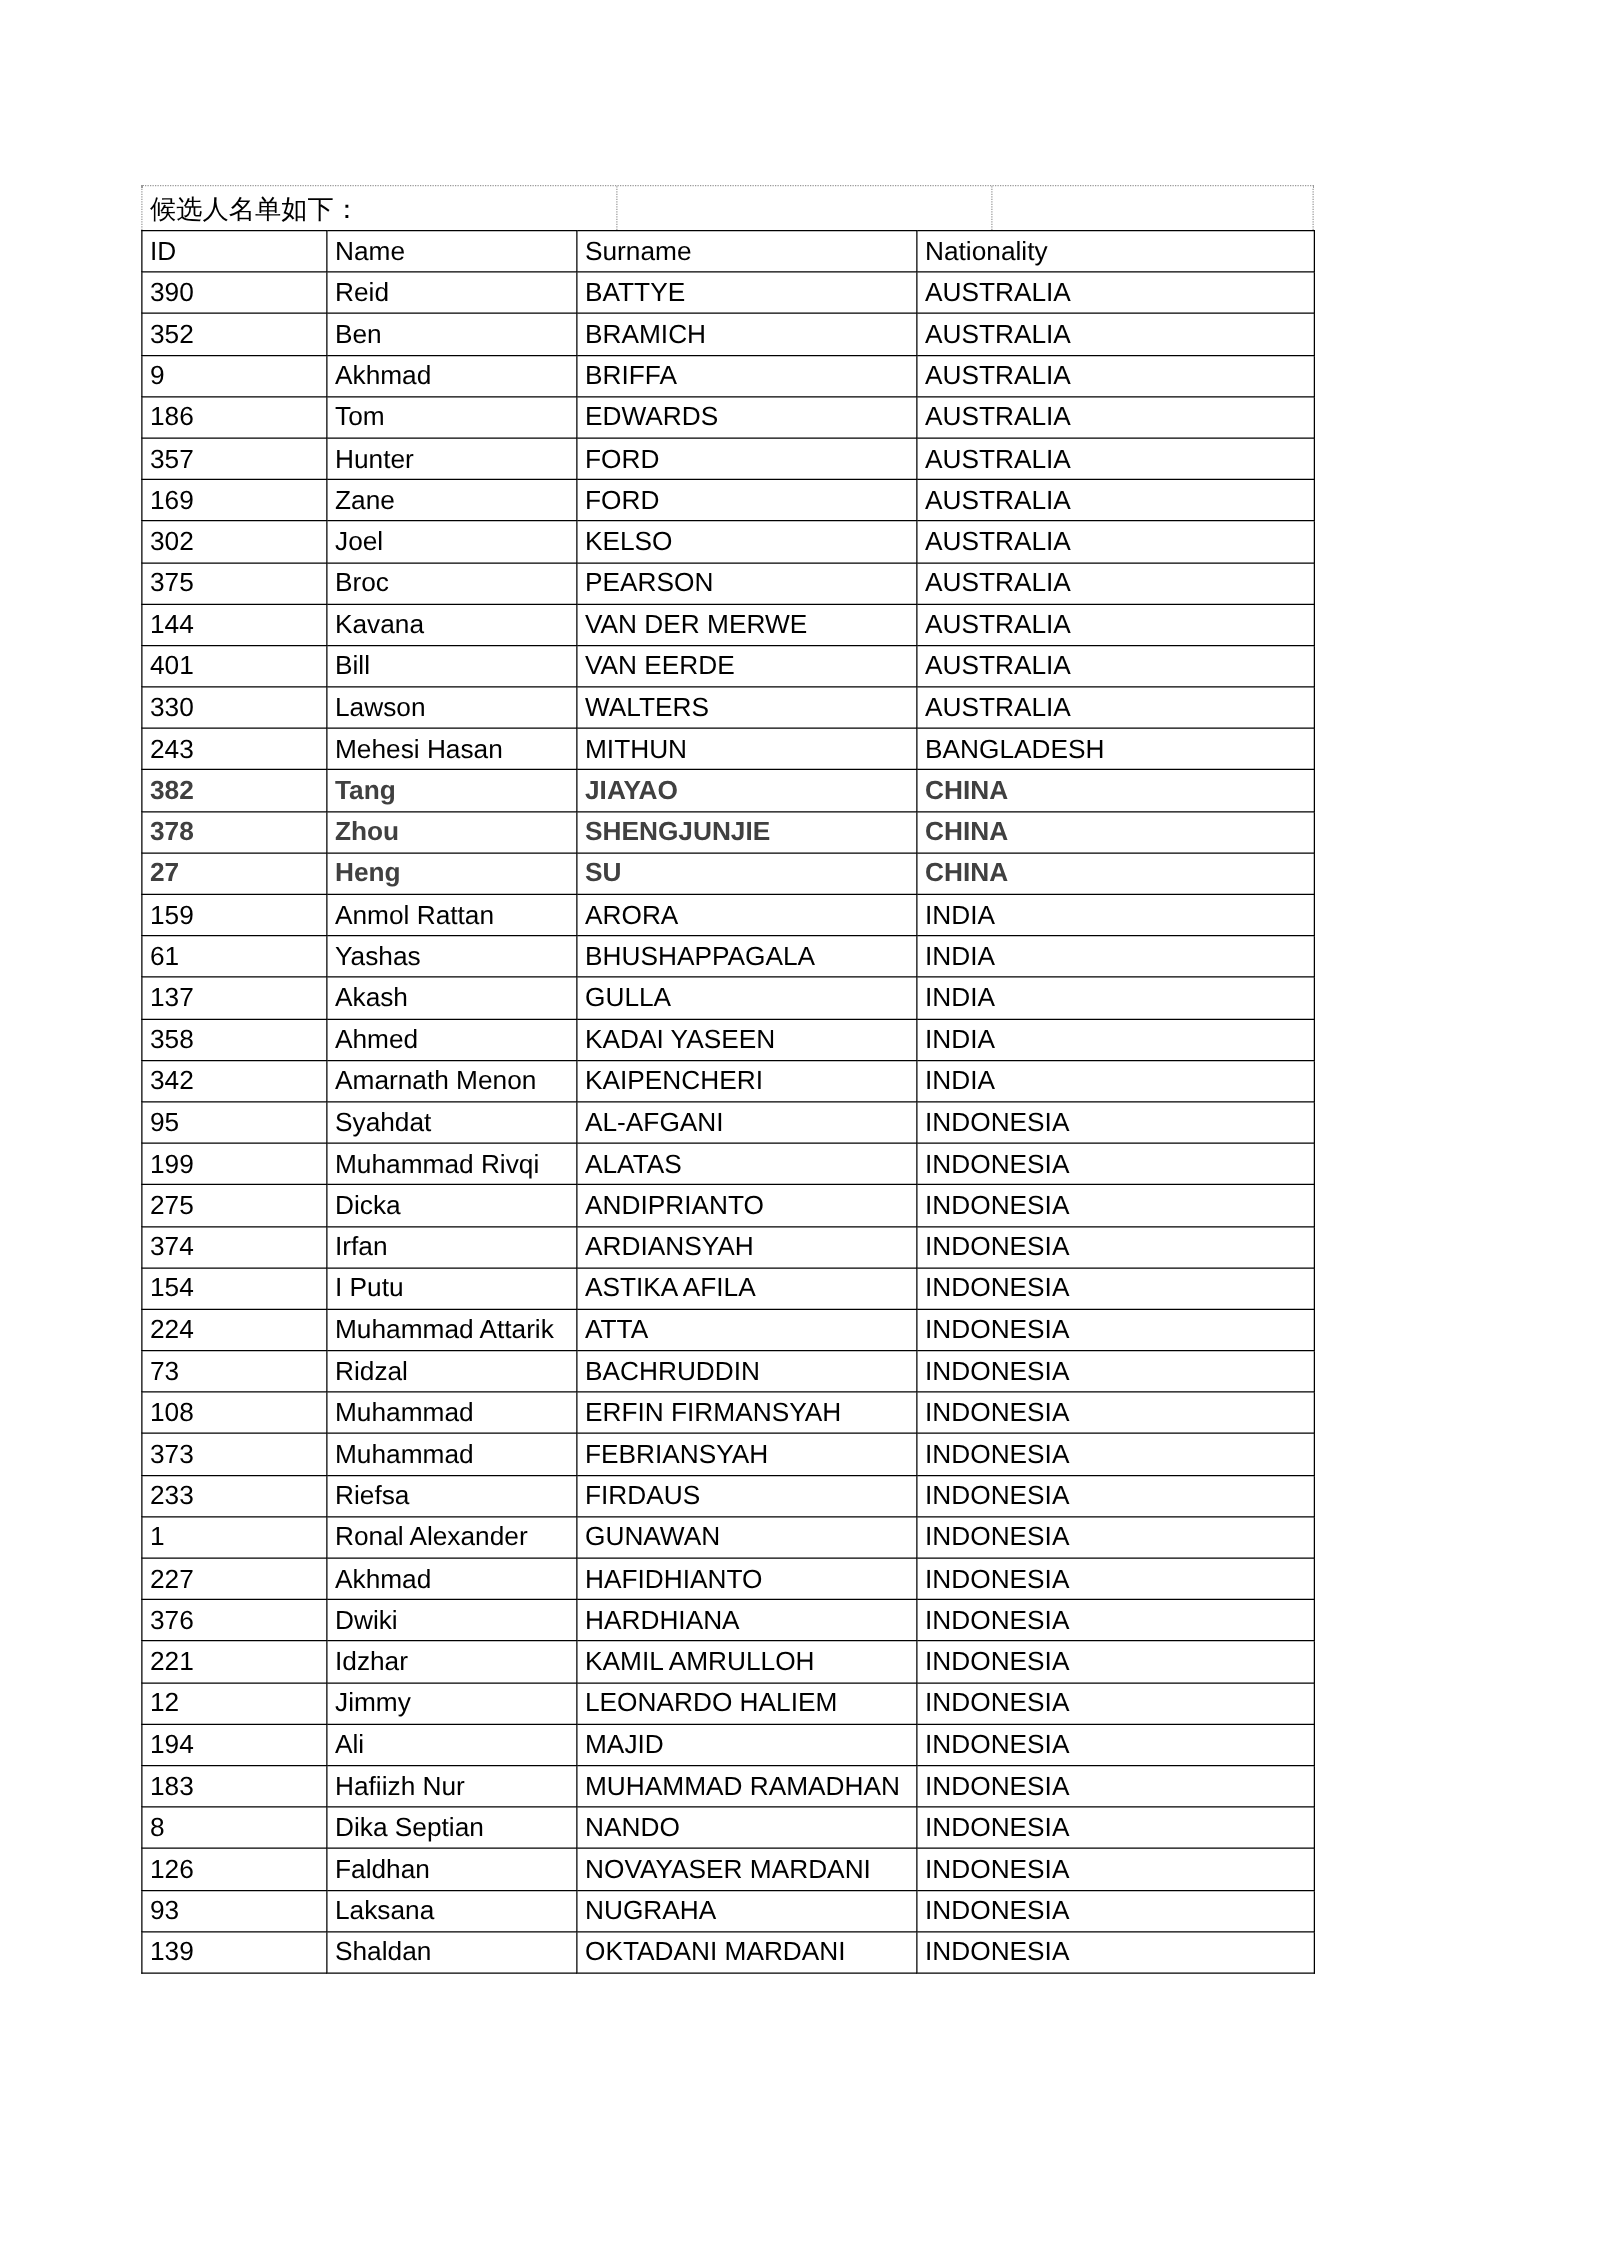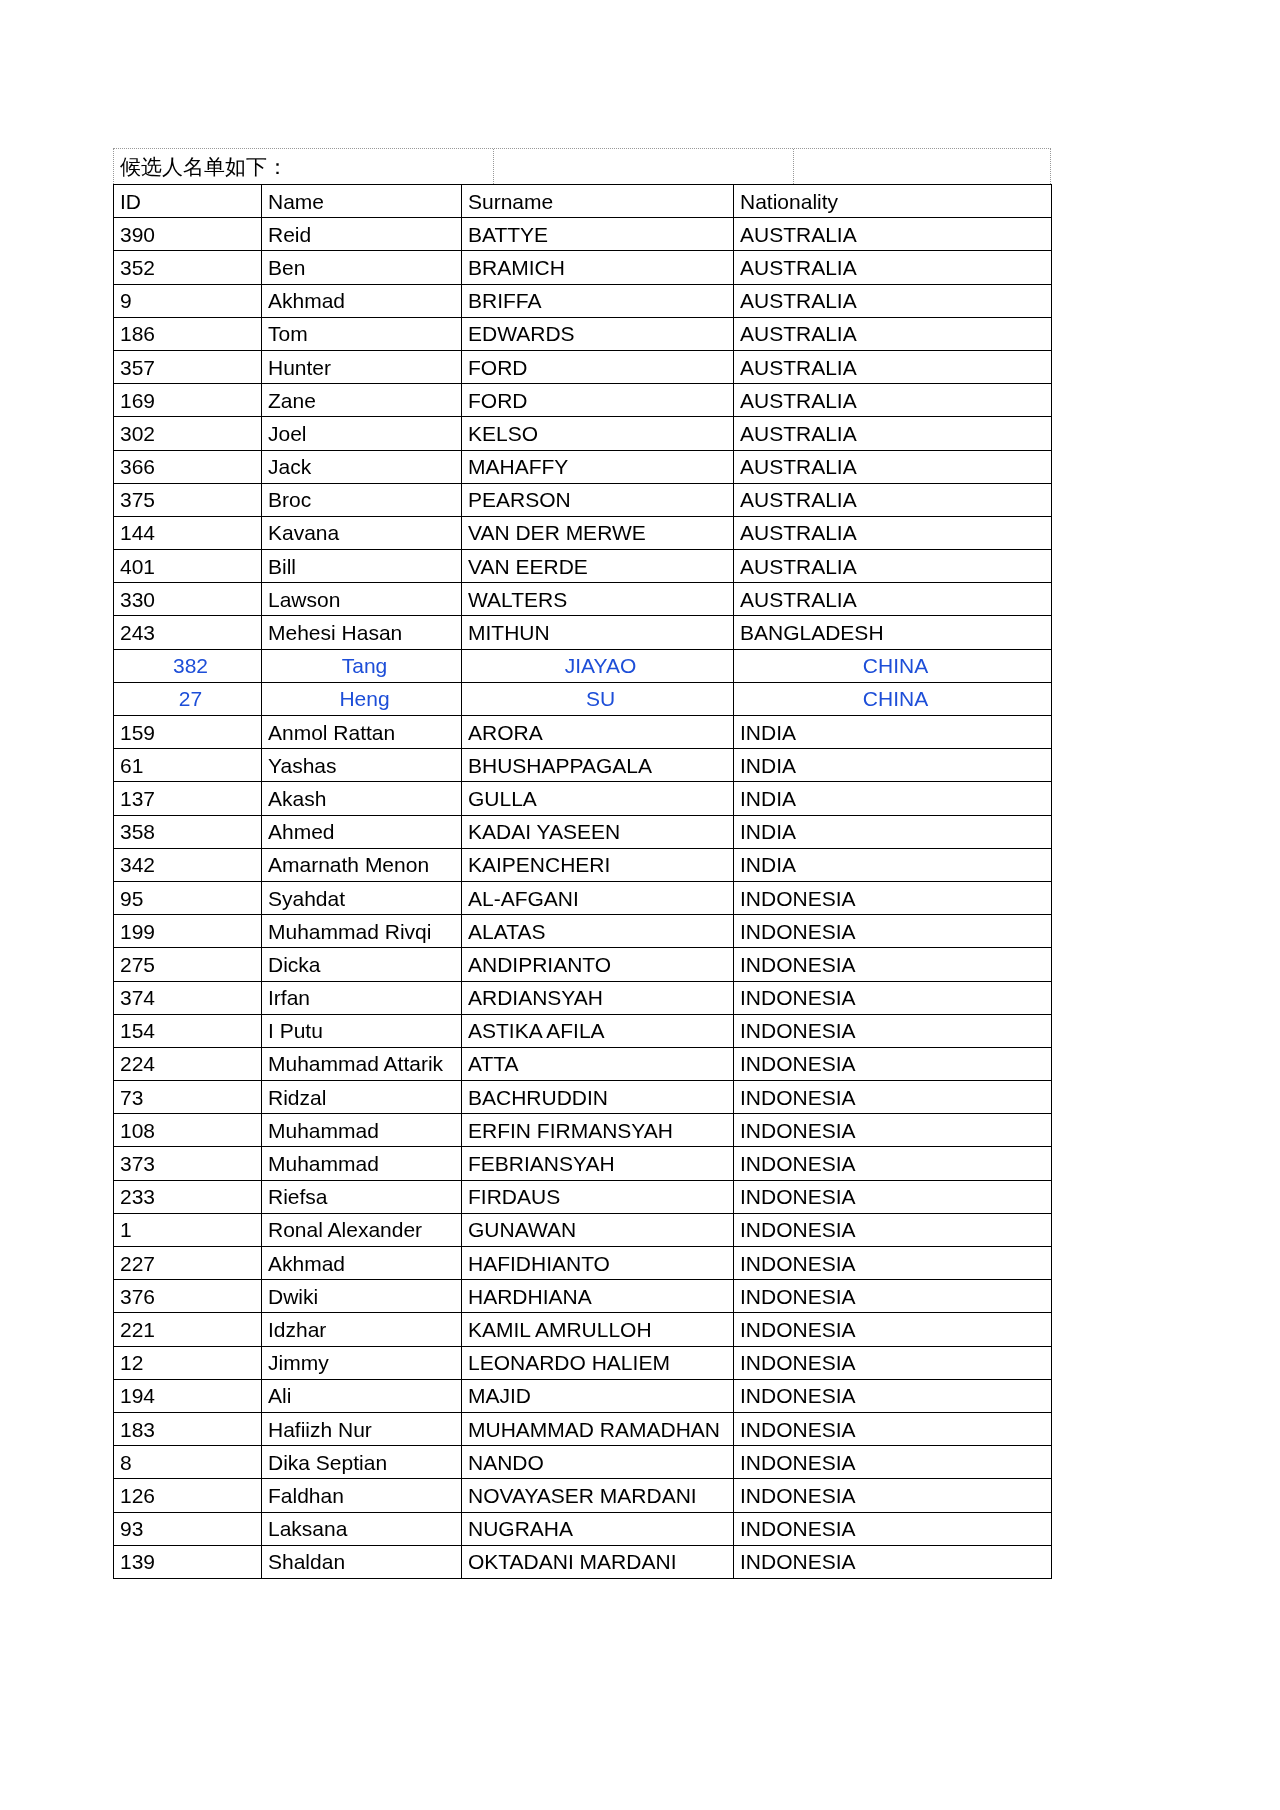--- a/index.html
+++ b/index.html
@@ -65,23 +65,22 @@
     vertical-align: middle;
     color: #000000;
     background: #ffffff;
   }
   col.c-id { width: 148px; }
   col.c-name { width: 200px; }
   col.c-surname { width: 272px; }
   col.c-nat { width: 318px; }
 
   tr.highlight td {
-    color: #1d4ed8;
-    font-weight: normal;
-    text-align: center;
+    color: #404040;
+    font-weight: bold;
   }
 </style>
 </head>
 <body>
 
 <div class="page">
   <div class="doc-wrap">
 
     <div class="title-row">
       <div class="title-cell tc-1">候选人名单如下：</div>
@@ -139,26 +138,20 @@
             <td>FORD</td>
             <td>AUSTRALIA</td>
           </tr>
           <tr>
             <td>302</td>
             <td>Joel</td>
             <td>KELSO</td>
             <td>AUSTRALIA</td>
           </tr>
           <tr>
-            <td>366</td>
-            <td>Jack</td>
-            <td>MAHAFFY</td>
-            <td>AUSTRALIA</td>
-          </tr>
-          <tr>
             <td>375</td>
             <td>Broc</td>
             <td>PEARSON</td>
             <td>AUSTRALIA</td>
           </tr>
           <tr>
             <td>144</td>
             <td>Kavana</td>
             <td>VAN DER MERWE</td>
             <td>AUSTRALIA</td>
@@ -181,20 +174,26 @@
             <td>MITHUN</td>
             <td>BANGLADESH</td>
           </tr>
           <tr class="highlight">
             <td>382</td>
             <td>Tang</td>
             <td>JIAYAO</td>
             <td>CHINA</td>
           </tr>
           <tr class="highlight">
+            <td>378</td>
+            <td>Zhou</td>
+            <td>SHENGJUNJIE</td>
+            <td>CHINA</td>
+          </tr>
+          <tr class="highlight">
             <td>27</td>
             <td>Heng</td>
             <td>SU</td>
             <td>CHINA</td>
           </tr>
           <tr>
             <td>159</td>
             <td>Anmol Rattan</td>
             <td>ARORA</td>
             <td>INDIA</td>

